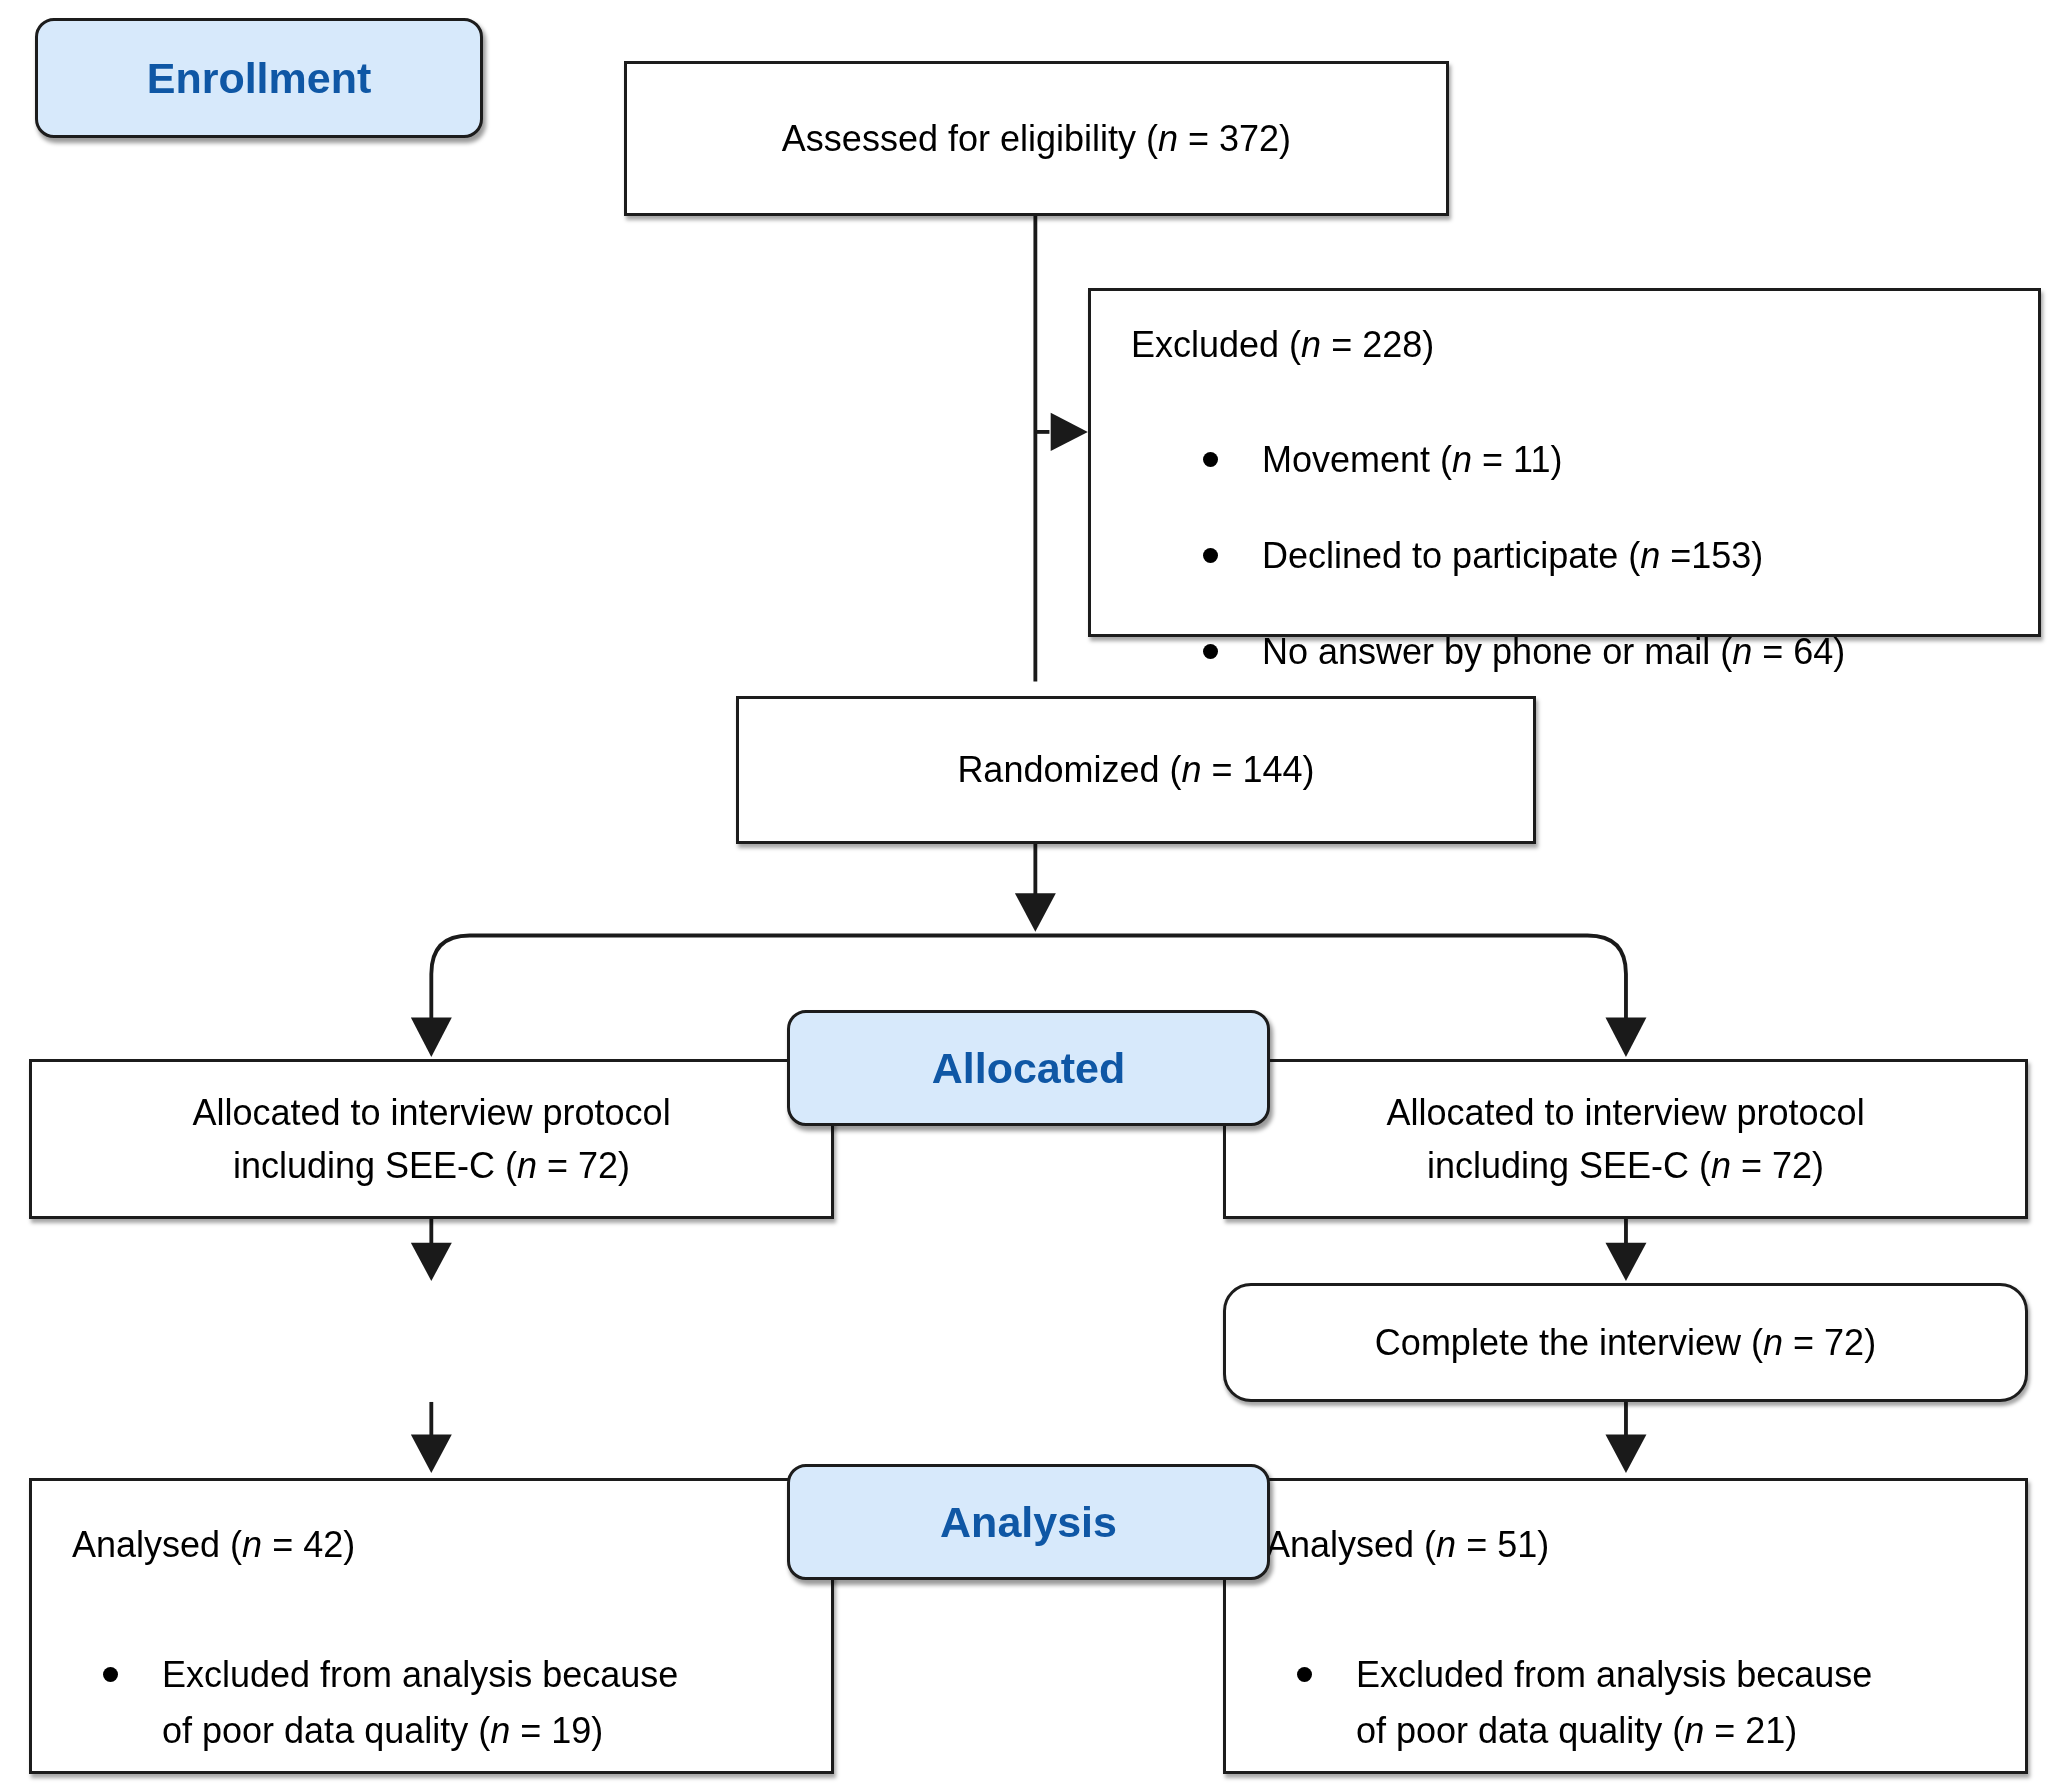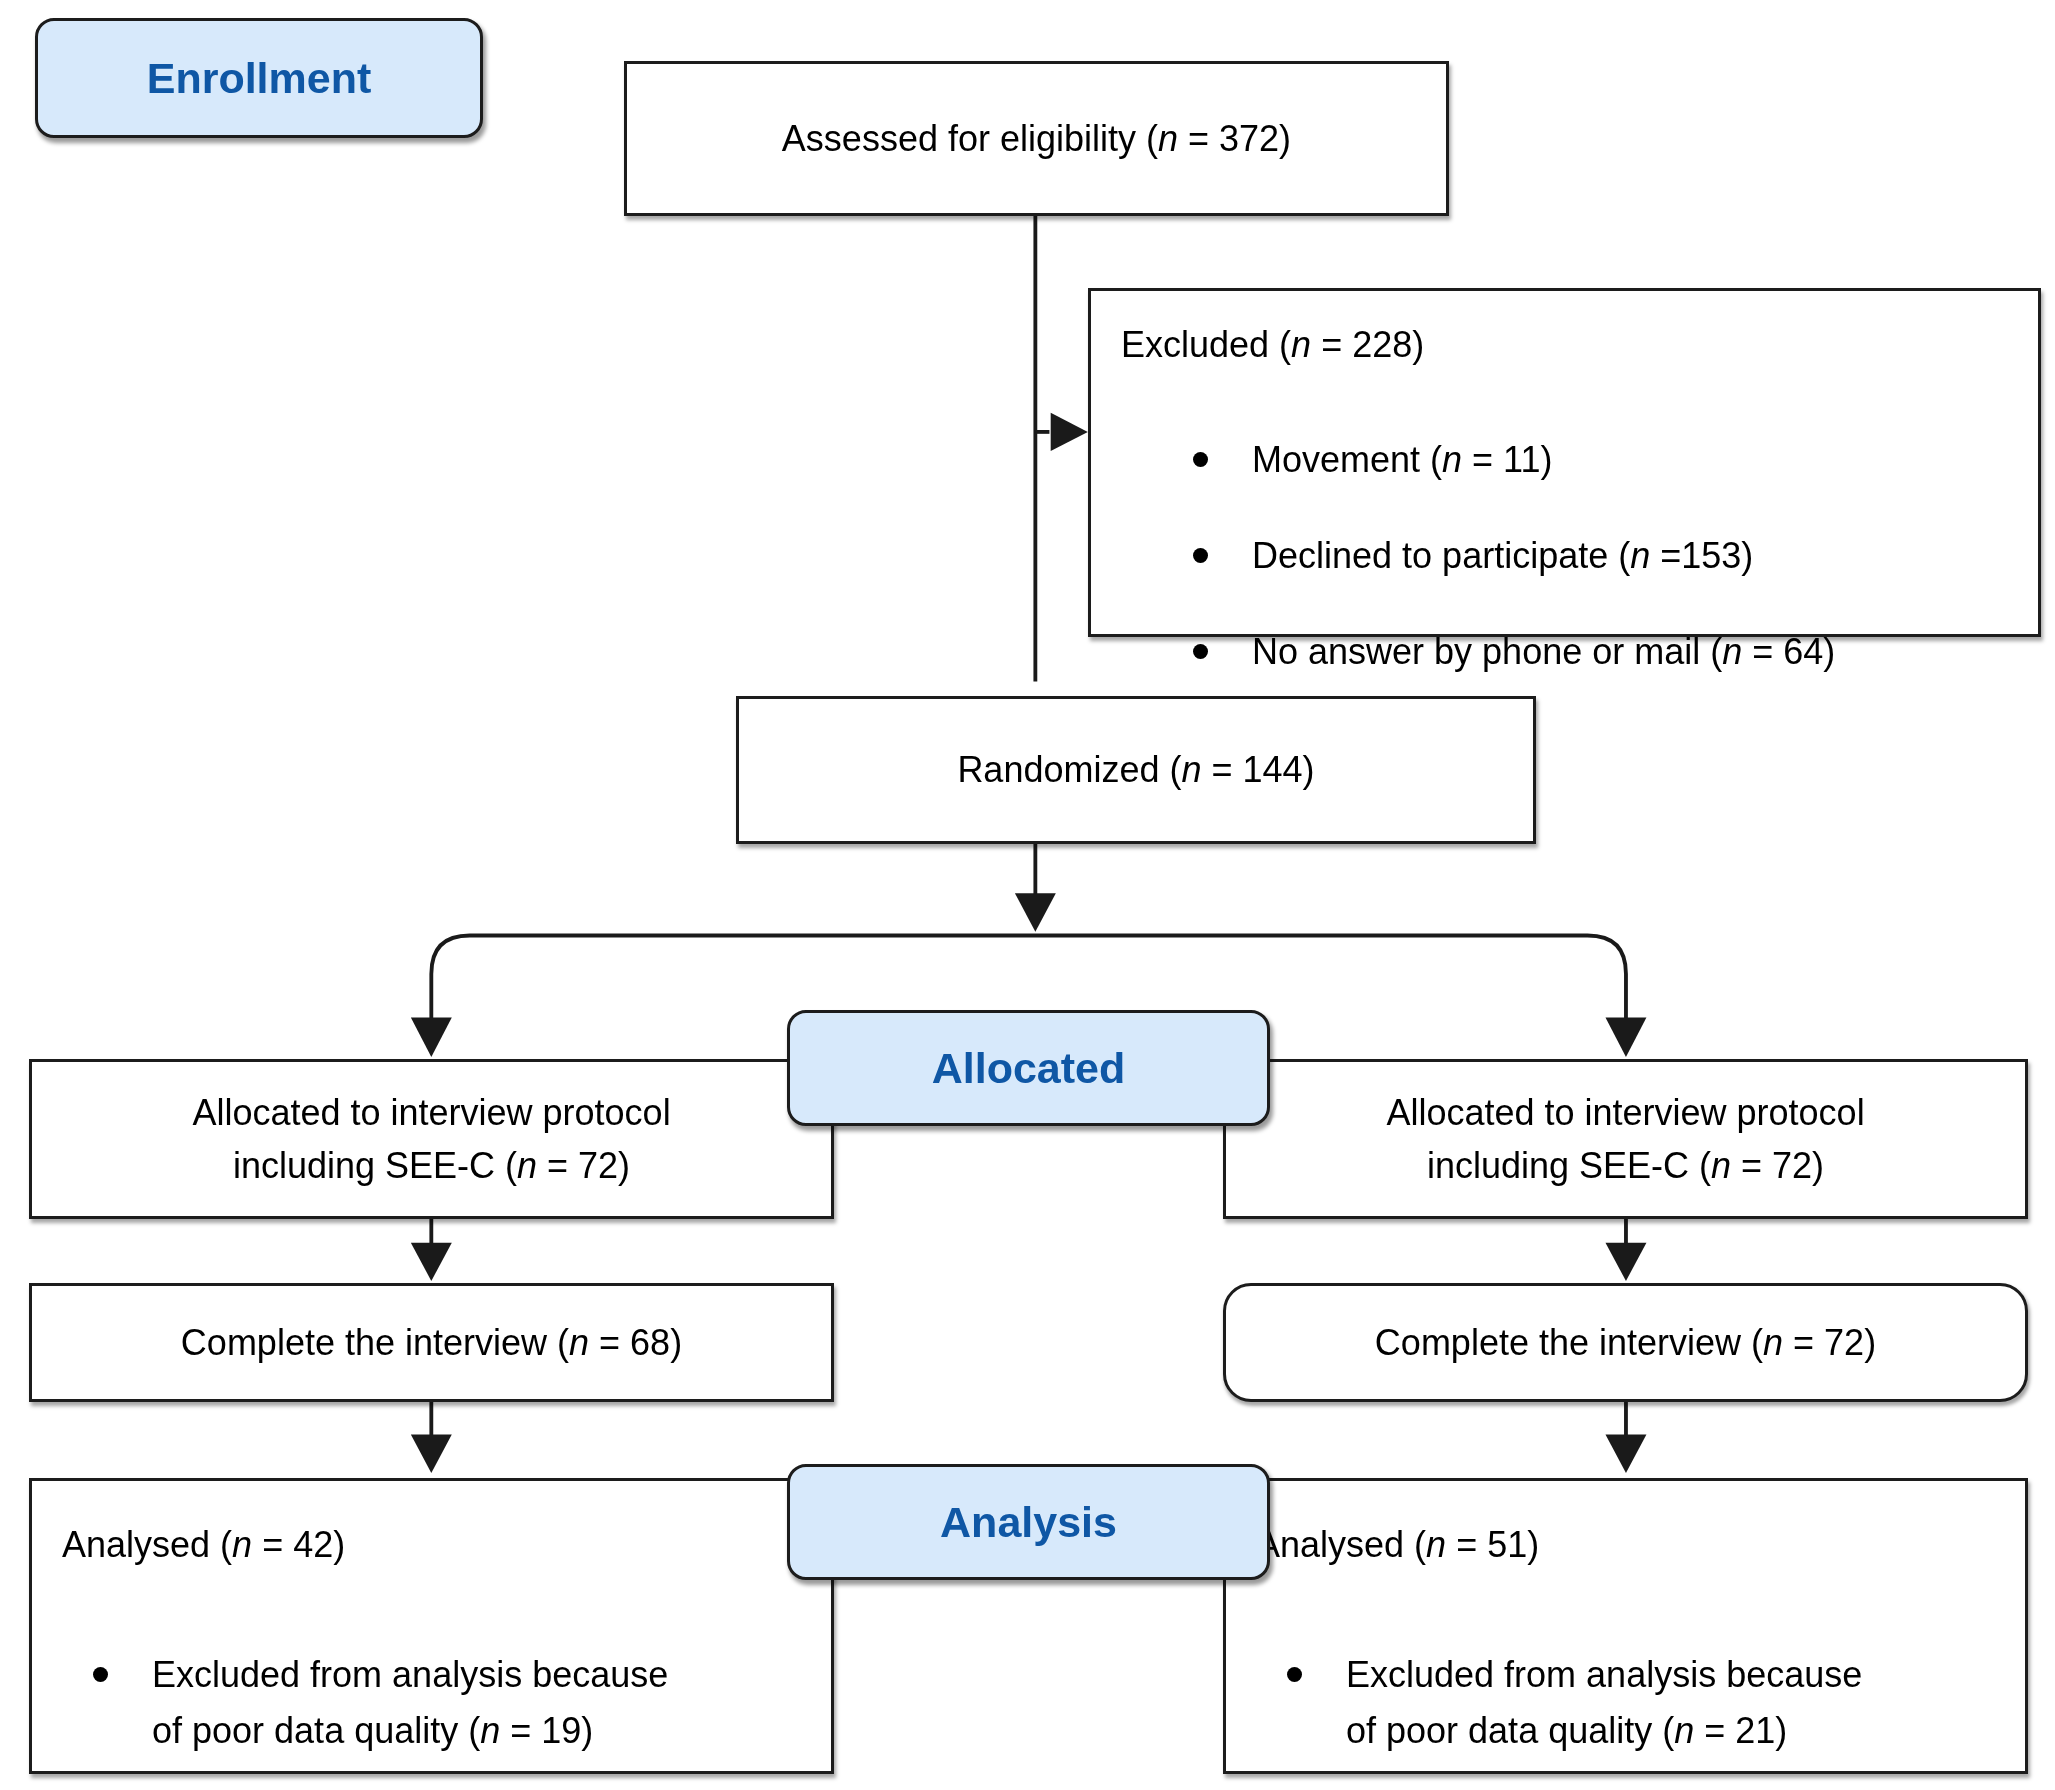--- a/index.html
+++ b/index.html
@@ -40,21 +40,21 @@
     box-sizing:border-box;
     background:var(--label-fill);
     border:3.8px solid var(--box-border);
     border-radius:19px;
     box-shadow:2.6px 4.5px 4.5px rgba(0,0,0,0.40);
     display:flex;align-items:center;justify-content:center;
     font-size:43px;font-weight:bold;
     color:var(--label-text);
     z-index:3;
   }
-  .pad{padding:27px 30px;}
+  .pad{padding:27px 40px;}
   .bullets{margin:61px 0 0 0;padding:0 0 0 72px;list-style:none;}
   .bullets li{position:relative;padding-left:59px;line-height:1.55;margin-top:40px;}
   .bullets li::before{
     content:"";position:absolute;left:0;top:0.55em;
     width:15.4px;height:15.4px;border-radius:50%;background:#000;
   }
   .bullets-lower{margin-top:76px;padding-left:31px;}
   i{font-style:italic;}
 </style>
 </head>
@@ -129,23 +129,20 @@
   <div class="box center" style="left:29px;top:1059px;width:805px;height:160px;">
     <div>Allocated to interview protocol</div>
     <div><span>including SEE-C (</span><i>n</i><span> = 72)</span></div>
   </div>
 
   <div class="box center" style="left:1223px;top:1059px;width:805px;height:160px;">
     <div>Allocated to interview protocol</div>
     <div><span>including SEE-C (</span><i>n</i><span> = 72)</span></div>
   </div>
 
-  <div class="box center" style="left:29px;top:1283px;width:805px;height:119px;">
-    <div><span>Complete the interview (</span><i>n</i><span> = 68)</span></div>
-  </div>
 
   <div class="box center" style="left:1223px;top:1283px;width:805px;height:119px;border-radius:28px;">
     <div><span>Complete the interview (</span><i>n</i><span> = 72)</span></div>
   </div>
 
   <div class="box pad" style="left:29px;top:1478px;width:805px;height:296px;padding-top:37px;">
     <div><span>Analysed (</span><i>n</i><span> = 42)</span></div>
     <ul class="bullets bullets-lower">
       <li><span>Excluded from analysis because</span><br><span>of poor data quality (</span><i>n</i><span> = 19)</span></li>
     </ul>

